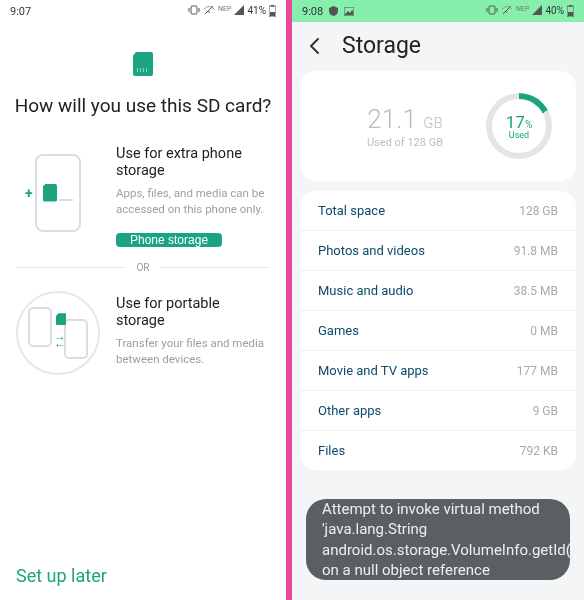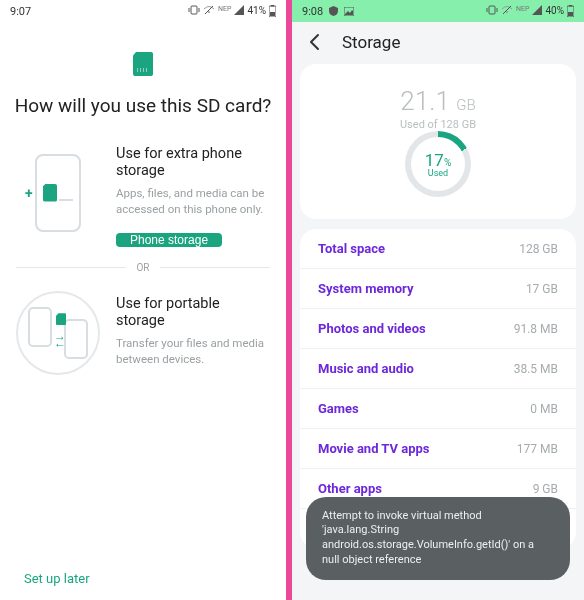--- a/index.html
+++ b/index.html
@@ -154,41 +154,40 @@
   .divider-or::before, .divider-or::after {
     content: "";
     flex: 1;
     height: 1px;
     background: #e4e8ea;
   }
   .or-text { font-size: 10px; color: #9aa0a3; }
 
   .set-up-later {
     position: absolute;
-    bottom: 14px; left: 24px;
+    bottom: 14px; left: 16px;
     color: #1aa580;
-    font-size: 13px;
+    font-size: 18px;
   }
 
   
   .app-bar {
     display: flex;
     align-items: center;
     gap: 18px;
     padding: 10px 14px 12px;
   }
   .back-icon { font-size: 20px; color: #333; }
-  .app-title { font-size: 17px; color: #222; }
+  .app-title { font-size: 23px; color: #222; }
 
   .card {
     background: #fff;
     margin: 0 8px 10px;
     border-radius: 16px;
     overflow: hidden;
-    flex-direction: column;
   }
   .usage-card {
     display: flex;
     justify-content: space-between;
     align-items: center;
     padding: 22px 24px;
   }
   .usage-text { text-align: center; flex: 1; }
   .usage-big {
     font-size: 26px;
@@ -225,32 +224,32 @@
   .stat-list { }
   .stat-row {
     display: flex;
     justify-content: space-between;
     align-items: center;
     padding: 12px 18px;
     border-bottom: 1px solid #f0f1f3;
     font-size: 13px;
   }
   .stat-row:last-child { border-bottom: none; }
-  .stat-label { color: #6d28d9; font-weight: bold; }
+  .stat-label { color: #0c4a6e; }
   .stat-value { color: #a6abae; font-size: 12px; }
 
   .toast {
     position: absolute;
     bottom: 20px;
     left: 14px; right: 14px;
     background: #5a5f62;
     color: #eceff0;
-    font-size: 11px;
+    font-size: 15px;
     line-height: 1.35;
-    padding: 12px 16px;
+    padding: 0 16px;
     border-radius: 20px;
   }
 
   svg { display: block; }
 </style>
 </head>
 <body>
 
 <div class="phone left">
   <div class="status-bar">
@@ -402,24 +401,20 @@
       </div>
     </div>
   </div>
 
   <div class="card stat-list" id="stat-list">
       <div class="stat-row">
         <span class="stat-label">Total space</span>
         <span class="stat-value">128 GB</span>
       </div>
       <div class="stat-row">
-        <span class="stat-label">System memory</span>
-        <span class="stat-value">17 GB</span>
-      </div>
-      <div class="stat-row">
         <span class="stat-label">Photos and videos</span>
         <span class="stat-value">91.8 MB</span>
       </div>
       <div class="stat-row">
         <span class="stat-label">Music and audio</span>
         <span class="stat-value">38.5 MB</span>
       </div>
       <div class="stat-row">
         <span class="stat-label">Games</span>
         <span class="stat-value">0 MB</span>

